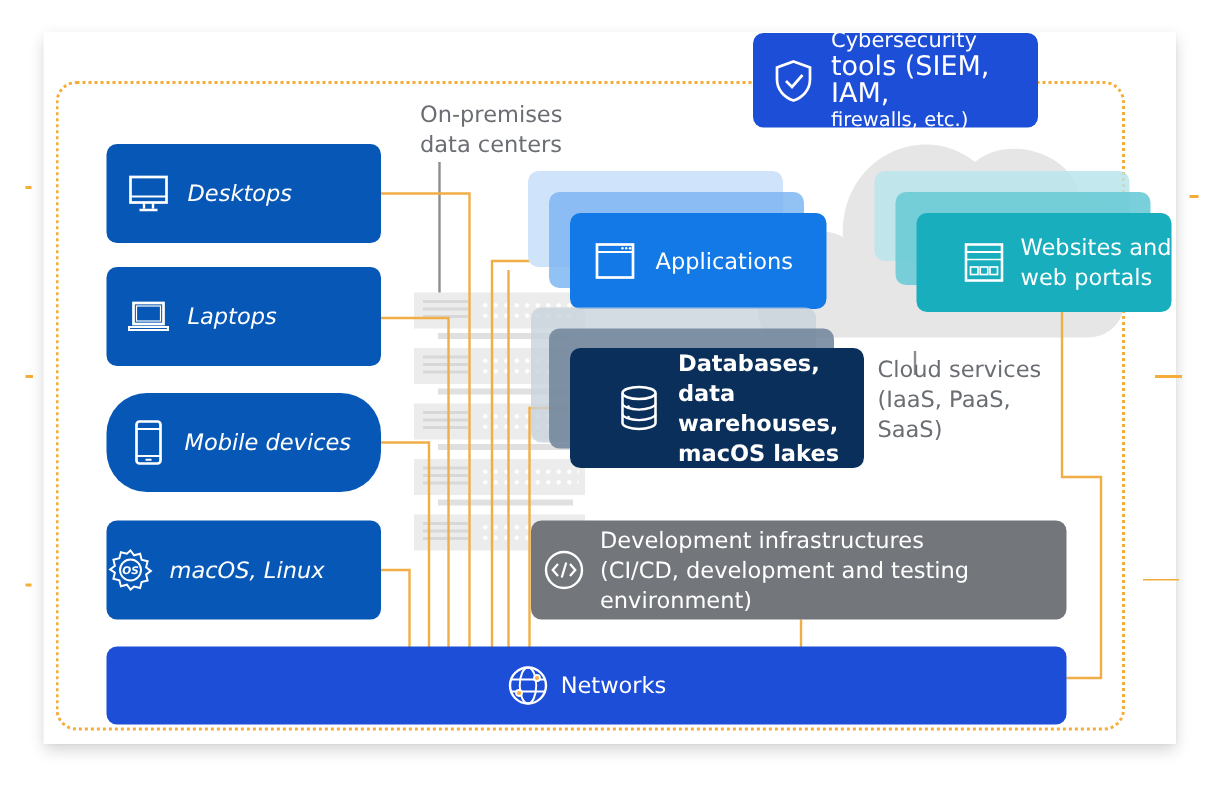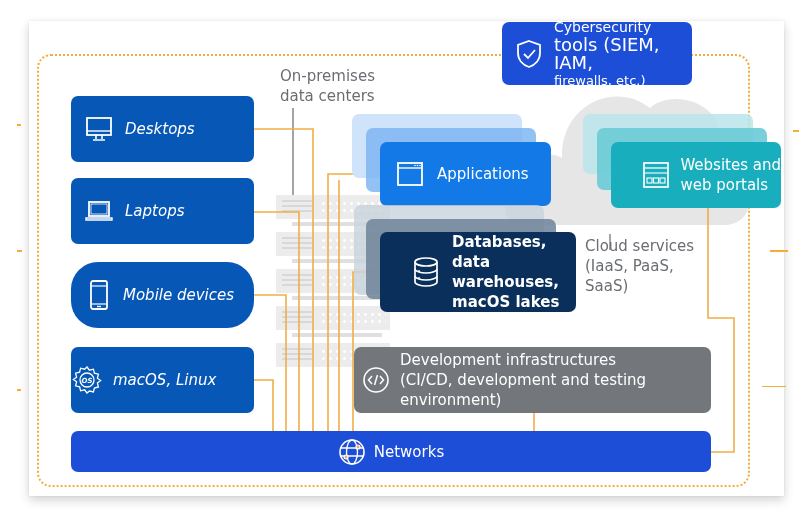--- a/index.html
+++ b/index.html
@@ -193,21 +193,21 @@
       <circle cx="14" cy="14" r="12" fill="none" stroke="#fff" stroke-width="1.6"></circle>
       <path d="M10,10 L6.5,14 L10,18 M18,10 L21.5,14 L18,18 M15.5,9 L12.5,19" fill="none" stroke="#fff" stroke-width="1.5"></path>
     </svg>
   <div style="margin-left:10px">
     <div class="lbl">Development infrastructures</div>
     <div class="lbl">(CI/CD, development and testing</div>
     <div class="lbl">environment)</div>
   </div>
 </div>
 
-<div class="box sec" style="left:71px;top:431px;width:640px;height:41px;justify-content:center;">
+<div class="box sec" style="left:71px;top:431px;width:640px;height:52px;justify-content:center;">
   <svg class="ico" width="28" height="28" viewBox="0 0 28 28">
       <circle cx="14" cy="14" r="12" fill="none" stroke="#fff" stroke-width="1.6"></circle>
       <ellipse cx="14" cy="14" rx="5.5" ry="12" fill="none" stroke="#fff" stroke-width="1.3"></ellipse>
       <path d="M2.5,10 H25.5 M2.5,18 H25.5" stroke="#fff" stroke-width="1.3"></path>
       <circle cx="20" cy="9" r="2" fill="#fbad3f" stroke="#fff" stroke-width="1.2"></circle>
       <circle cx="8" cy="19" r="2" fill="#fbad3f" stroke="#fff" stroke-width="1.2"></circle>
     </svg>
   <span class="lbl" style="margin-left:8px">Networks</span>
 </div>
 

